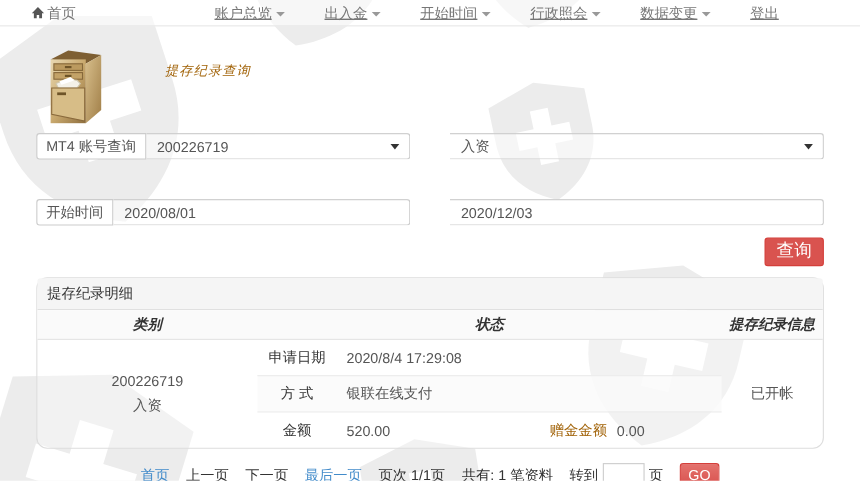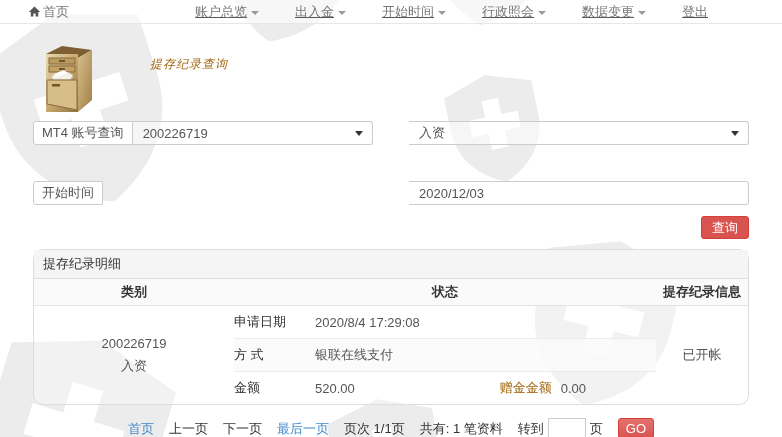--- a/index.html
+++ b/index.html
@@ -39,41 +39,41 @@
     padding:0 10px; color:#555; position:relative; font-size:13px;
   }
   .select-field { cursor:pointer; }
   .select-arrow {
     position:absolute; right:9px; top:9px; width:0; height:0;
     border-left:4px solid transparent; border-right:4px solid transparent; border-top:5px solid #333;
   }
   .btn-row { display:flex; justify-content:flex-end; margin:11px 0 10px; }
   .btn-query {
     background:#d9534f; border:1px solid #d43f3a; color:#fff; cursor:pointer;
-    border-radius:3px; padding:4px 10px; font-size:13px; line-height:1;
+    border-radius:3px; padding:4px 10px; font-size:16px; line-height:1;
     font-family:inherit;
   }
   
   .panel { border:1px solid #ddd; border-radius:10px; background:rgba(255,255,255,.35); }
   .panel-heading {
     background:#f5f5f5; border-bottom:1px solid #ddd; border-radius:3px 3px 0 0;
     padding:5px 9px; color:#333;
   }
   .thead-row, .tbody-row { display:grid; grid-template-columns:200px 1fr 92px; }
   .thead-row {
     background:#fafafa; font-weight:bold; color:#333;
-    border-bottom:1px solid #e3e3e3; padding:4px 0; text-align:center;
+    border-bottom:1px solid #e3e3e3; padding:4px 0; text-align:center;font-style:italic;
   }
   .cell-category { display:flex; flex-direction:column; justify-content:center; align-items:center; color:#555; line-height:1.7; }
   .cell-status { display:flex; align-items:center; justify-content:center; color:#555; }
   .detail-rows { border-left:0; }
   .detail-row { display:flex; align-items:center; padding:7px 0; }
   .detail-row + .detail-row { border-top:1px solid #ebebeb; }
   .detail-row:nth-child(even) { background:rgba(250,250,250,.8); }
-  .dlabel { width:72px; text-align:left; color:#333; white-space:nowrap; }
+  .dlabel { width:72px; text-align:center; color:#333; white-space:nowrap; }
   .dvalue { margin-left:9px; color:#555; }
   .dlabel2 { margin-left:145px; color:#a16207; }
   
   .pagination { display:flex; justify-content:center; align-items:center; gap:15px; padding:13px 0 0; }
   .pg-link { color:#428bca; cursor:pointer; }
   .pg-btn { color:#333; cursor:pointer; }
   .pg-text { color:#333; }
   .goto-wrap { display:flex; align-items:center; gap:4px; }
   .pg-input { width:38px; height:21px; border:1px solid #ccc; font-family:inherit; font-size:13px; padding:0 3px; }
   .btn-go {
@@ -189,20 +189,23 @@
       </div>
     </div>
     <div class="input-group">
       <div class="field select-field">
         <span>入资</span>
         <span class="select-arrow"></span>
       </div>
     </div>
     <div class="input-group">
       <span class="addon">开始时间</span>
+      <div class="field">
+        <span>2020/08/01</span>
+      </div>
     </div>
     <div class="input-group">
       <div class="field">
         <span>2020/12/03</span>
       </div>
     </div>
   </div>
 
   <div class="btn-row">
     <button class="btn-query">查询</button>

